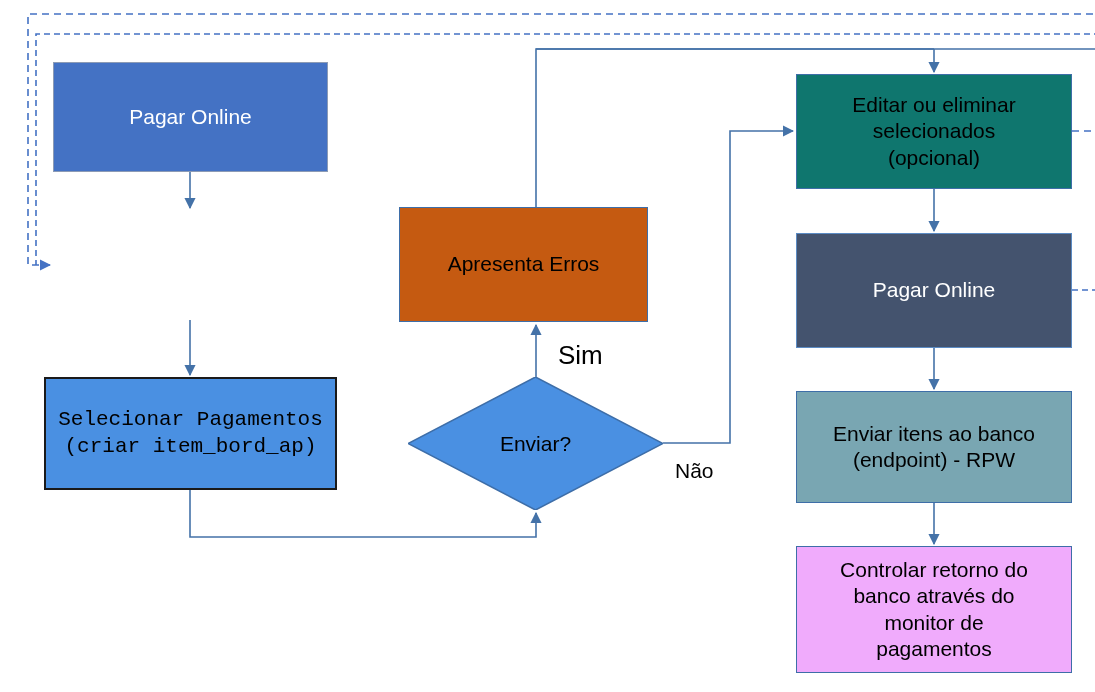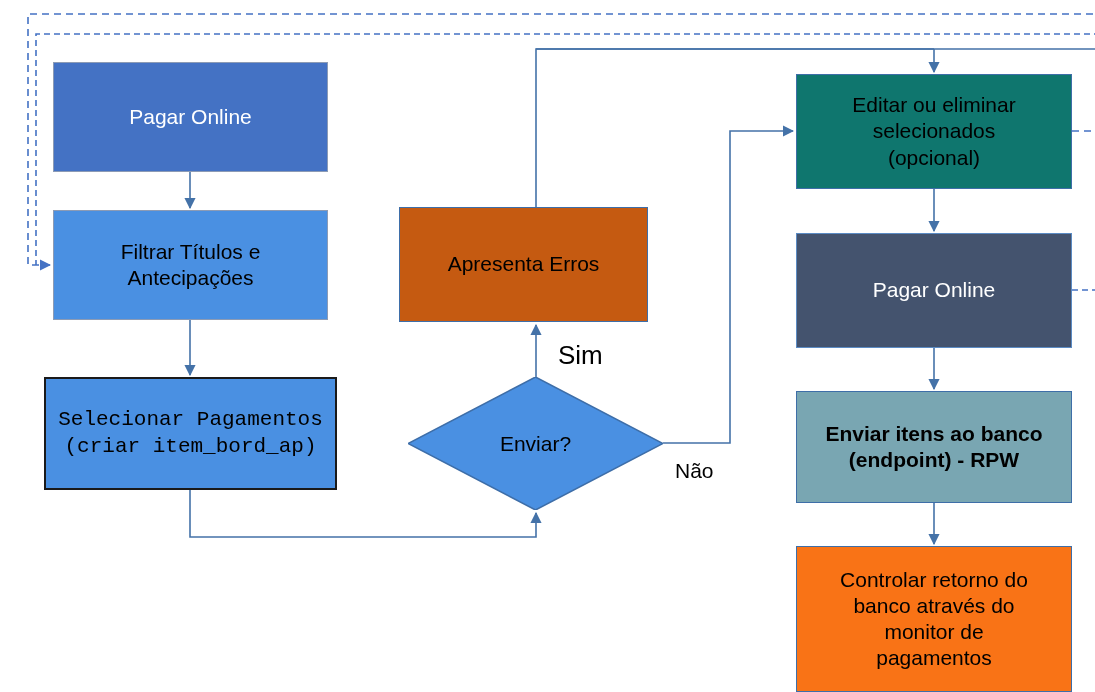--- a/index.html
+++ b/index.html
@@ -113,25 +113,20 @@
     <path d="M 1052 131 L 1082 131 L 1082 14 L 8 14 L 8 265 L 30 265" fill="none" stroke="#4472C4" stroke-width="1.6" stroke-dasharray="7 5" marker-end="url(#arrow-dashed)"></path>
 
     <path d="M 1052 290 L 1078 290 L 1078 34 L 16 34 L 16 265" fill="none" stroke="#4472C4" stroke-width="1.6" stroke-dasharray="6 4"></path>
   </svg>
 
   <div class="node rect" style="left:33px; top:62px; width:275px; height:110px; background:#4472C4;
               color:#FFFFFF; font-size:21px; border:1px solid #8C9BB5;">
     <span class="label">Pagar Online</span>
   </div>
 
-  <div class="node rect" style="left:33px; top:210px; width:275px; height:110px; background:#4A90E2;
-              color:#000000; font-size:21px; border:1px solid #8C9BB5;">
-    <span class="label">Filtrar Títulos e
-Antecipações</span>
-  </div>
 
   <div class="node rect heavy" style="left:24px; top:377px; width:293px; height:113px; background:#4A90E2;
               color:#000000; font-size:21px;">
     <span class="label">Selecionar Pagamentos
 (criar item_bord_ap)</span>
   </div>
 
   <div class="node rect" style="left:379px; top:207px; width:249px; height:115px; background:#C55A11;
               color:#000000; font-size:21px; border:1px solid #3E6EA8;">
     <span class="label">Apresenta Erros</span>
@@ -150,26 +145,26 @@
 selecionados
 (opcional)</span>
   </div>
 
   <div class="node rect" style="left:776px; top:233px; width:276px; height:115px; background:#44536E;
               color:#FFFFFF; font-size:21px; border:1px solid #5B8BC4;">
     <span class="label">Pagar Online</span>
   </div>
 
   <div class="node rect" style="left:776px; top:391px; width:276px; height:112px; background:#79A6B2;
-              color:#000000; font-size:21px; border:1px solid #3E6EA8;font-weight:bold;">
+              color:#000000; font-size:21px; border:1px solid #3E6EA8;">
     <span class="label">Enviar itens ao banco
 (endpoint) - RPW</span>
   </div>
 
-  <div class="node rect" style="left:776px; top:546px; width:276px; height:146px; background:#f97316;
+  <div class="node rect" style="left:776px; top:546px; width:276px; height:127px; background:#f0abfc;
               color:#000000; font-size:21px; border:1px solid #3E6EA8;">
     <span class="label">Controlar retorno do
 banco através do
 monitor de
 pagamentos</span>
   </div>
 
   <span class="edge-label" style="left:538px; top:340px; font-size:26px;">Sim</span>
 
   <span class="edge-label" style="left:655px; top:459px; font-size:21px;">Não</span>

